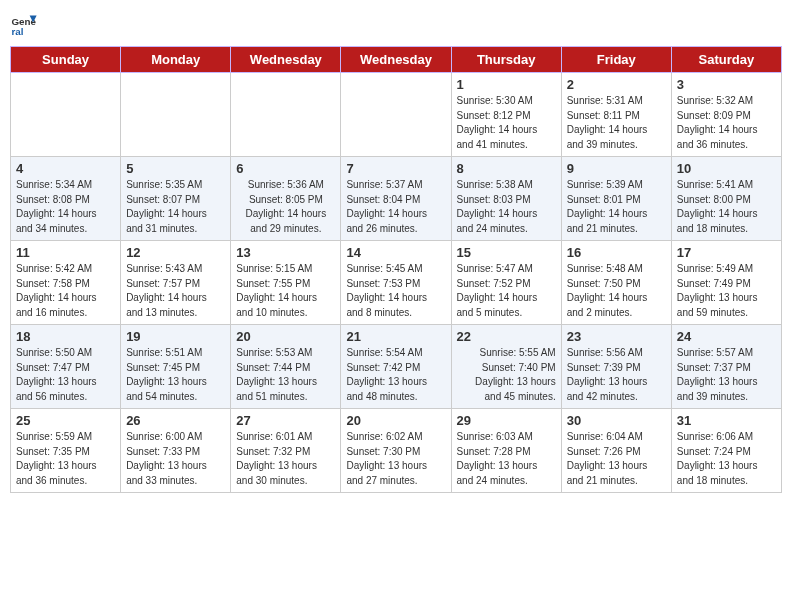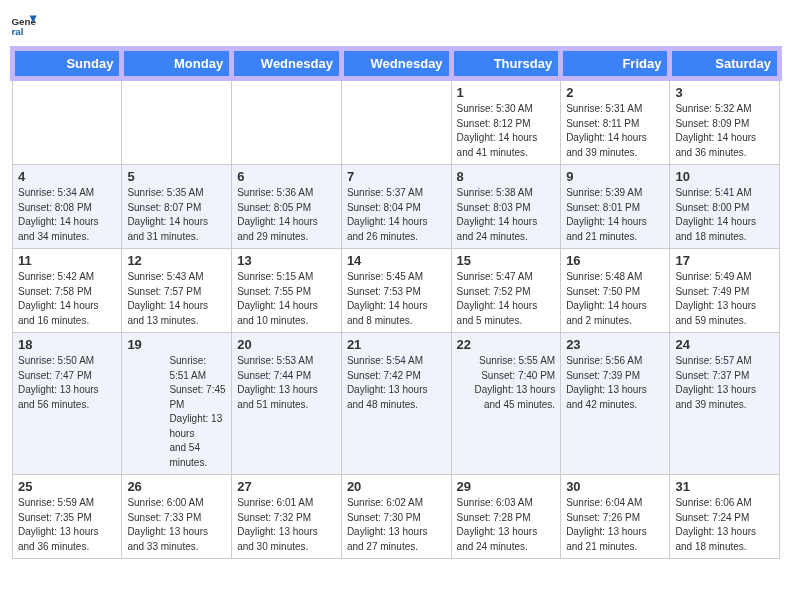--- a/index.html
+++ b/index.html
@@ -50,27 +50,27 @@
     }
     .location-title {
       font-size: 16px;
       color: #333;
     }
     .calendar {
       width: 100%;
       border-collapse: collapse;
     }
     .calendar th {
-      background-color: #3b82f6;
+      background-color: #b91c1c;
       color: #fff;
       padding: 5px 6px;
       font-size: 13px;
       font-weight: bold;
-      text-align: right;
-      border: 5px solid #c4b5fd;
+      text-align: center;
+      border: 1px solid #c4b5fd;
     }
     .calendar td {
       vertical-align: top;
       padding: 4px 5px;
       font-size: 10.5px;
       color: #333;
       border: 1px solid #ccc;
       width: 110px;
       min-height: 70px;
       background: #fff;
@@ -165,21 +165,21 @@
         </td>
         <td>
           <div class="day-number">5</div>
           <div class="day-info" style="white-space: pre-line;">Sunrise: 5:35 AM
 Sunset: 8:07 PM
 Daylight: 14 hours
 and 31 minutes.</div>
         </td>
         <td>
           <div class="day-number">6</div>
-          <div class="day-info" style="white-space: pre-line;">Sunrise: 5:36 AM
+          <div class="day-info" style="white-space: pre-line; text-align: center;">Sunrise: 5:36 AM
 Sunset: 8:05 PM
 Daylight: 14 hours
 and 29 minutes.</div>
         </td>
         <td>
           <div class="day-number">7</div>
           <div class="day-info" style="white-space: pre-line;">Sunrise: 5:37 AM
 Sunset: 8:04 PM
 Daylight: 14 hours
 and 26 minutes.</div>
@@ -260,21 +260,21 @@
       <tr>
         <td>
           <div class="day-number">18</div>
           <div class="day-info" style="white-space: pre-line;">Sunrise: 5:50 AM
 Sunset: 7:47 PM
 Daylight: 13 hours
 and 56 minutes.</div>
         </td>
         <td>
           <div class="day-number">19</div>
-          <div class="day-info" style="white-space: pre-line; margin-left: 42px;">Sunrise: 5:51 AM
+          <div class="day-info" style="white-space: pre-line;">Sunrise: 5:51 AM
 Sunset: 7:45 PM
 Daylight: 13 hours
 and 54 minutes.</div>
         </td>
         <td>
           <div class="day-number">20</div>
           <div class="day-info" style="white-space: pre-line;">Sunrise: 5:53 AM
 Sunset: 7:44 PM
 Daylight: 13 hours
 and 51 minutes.</div>

